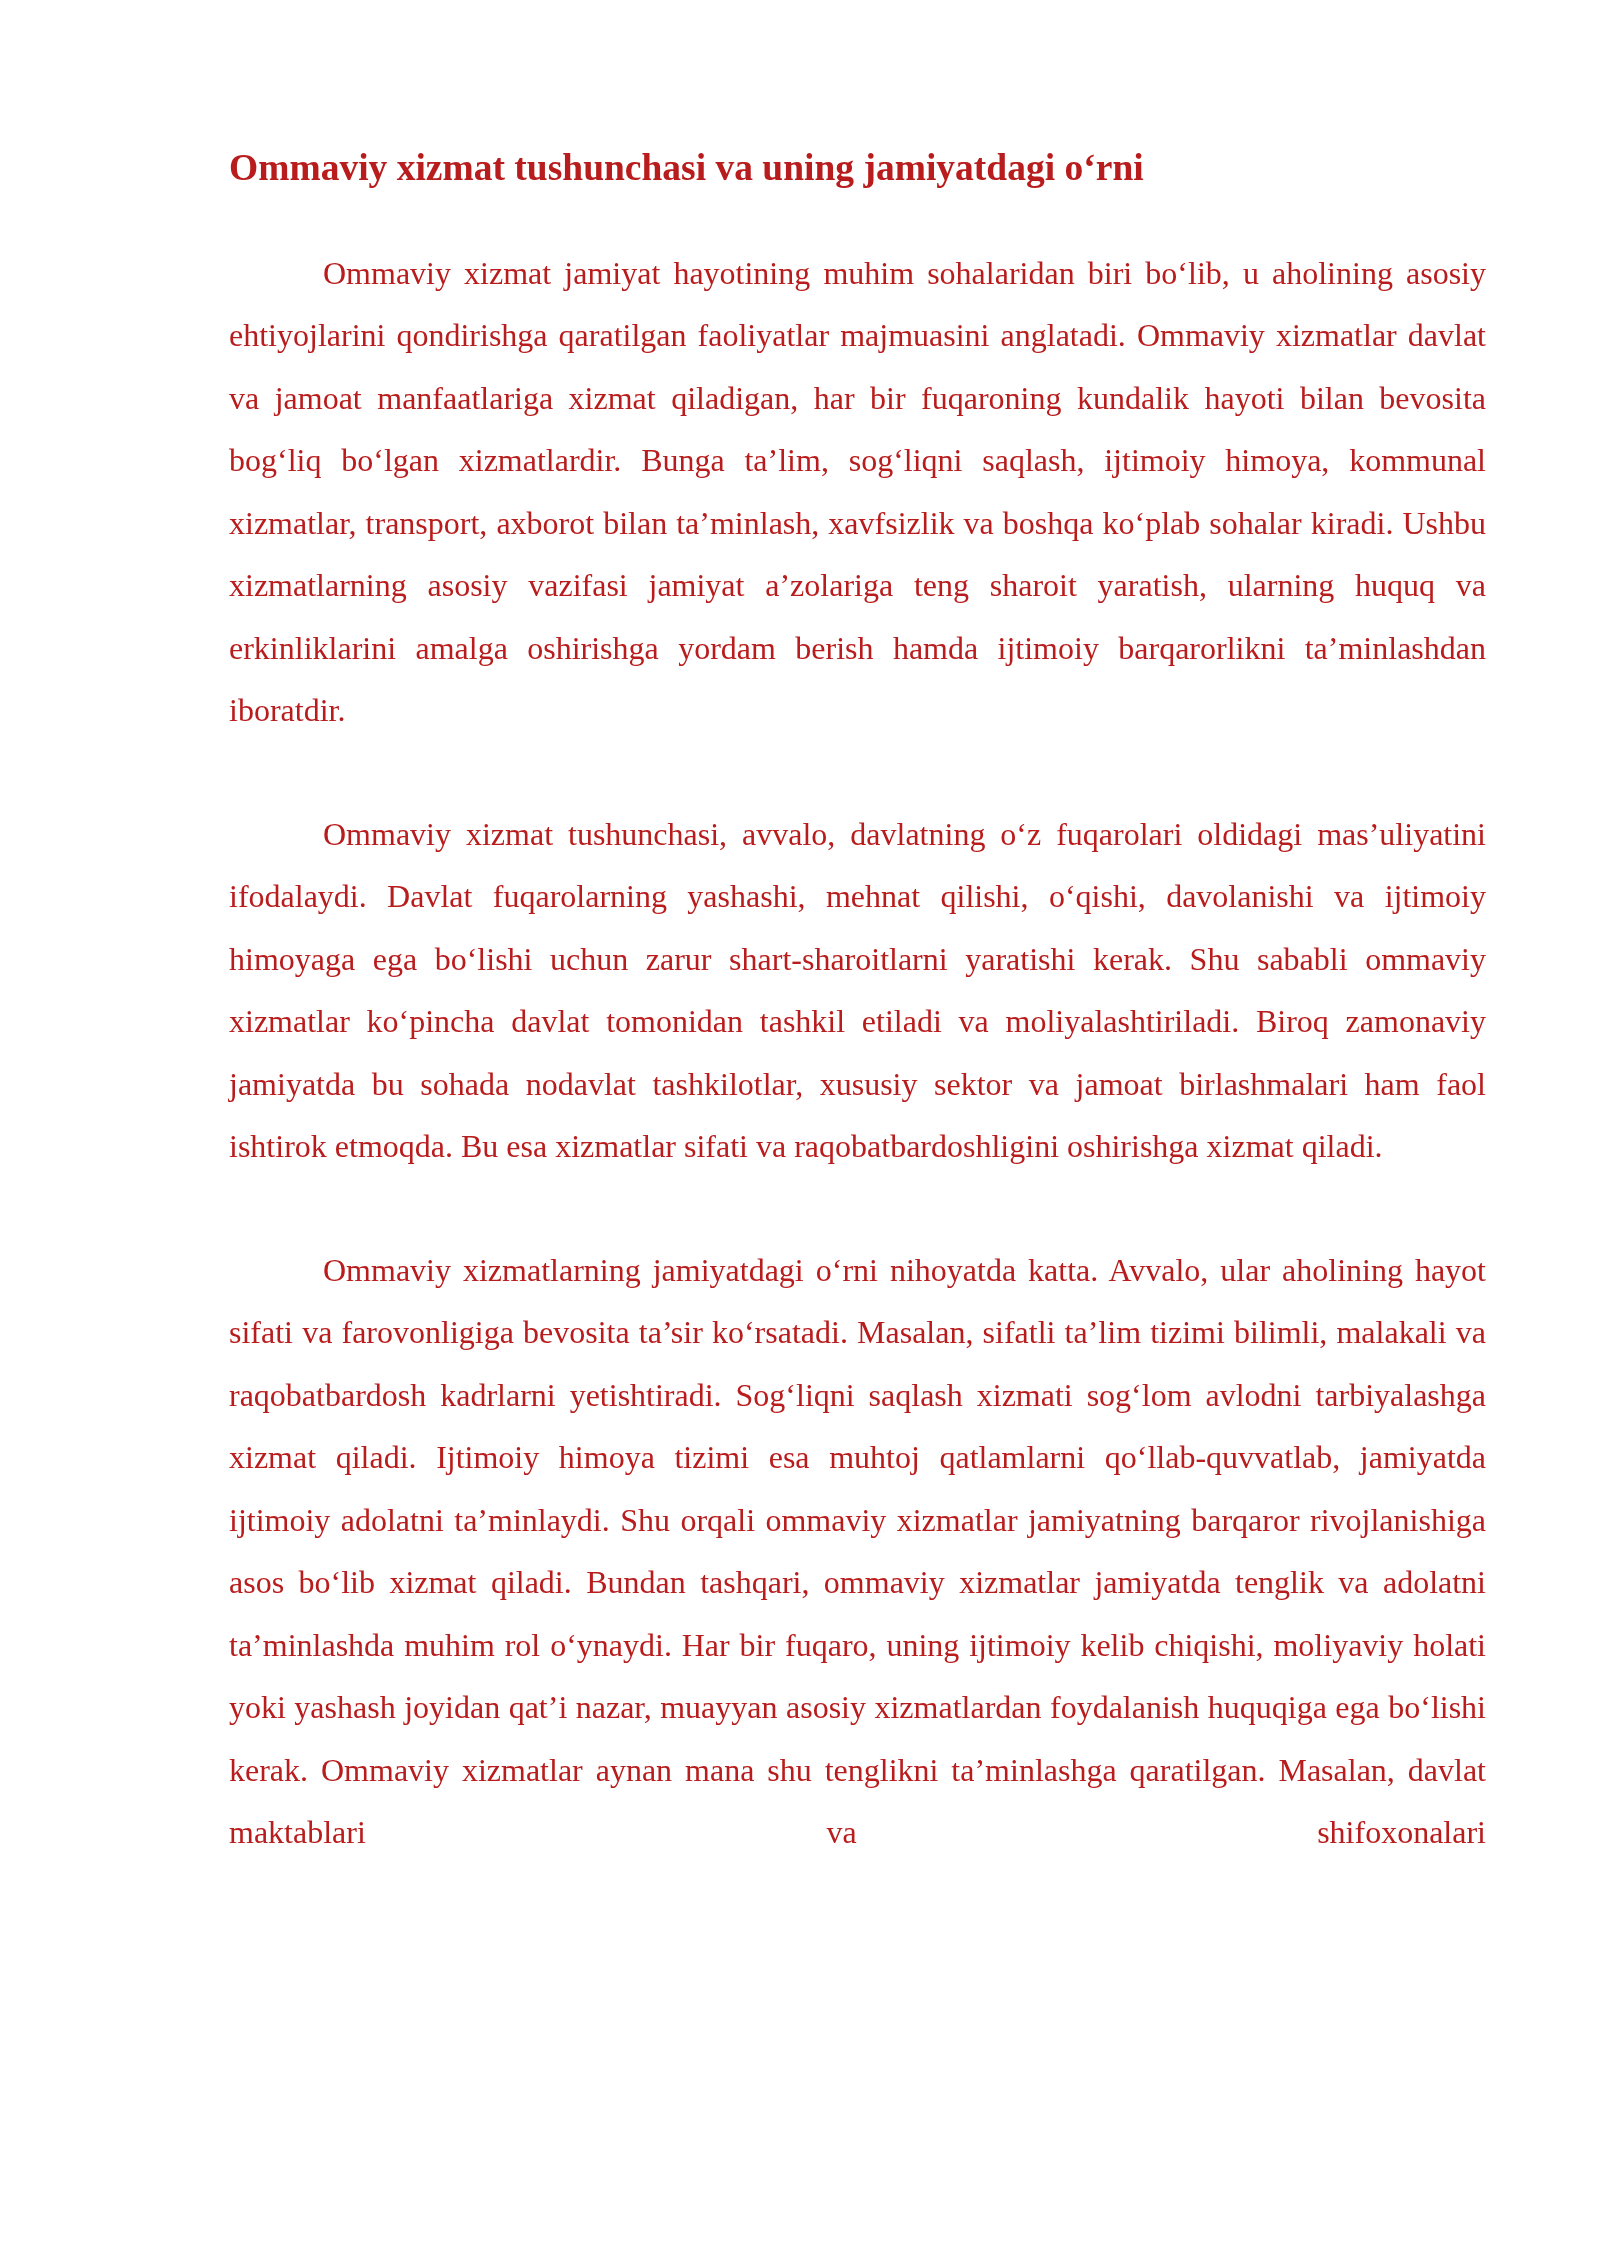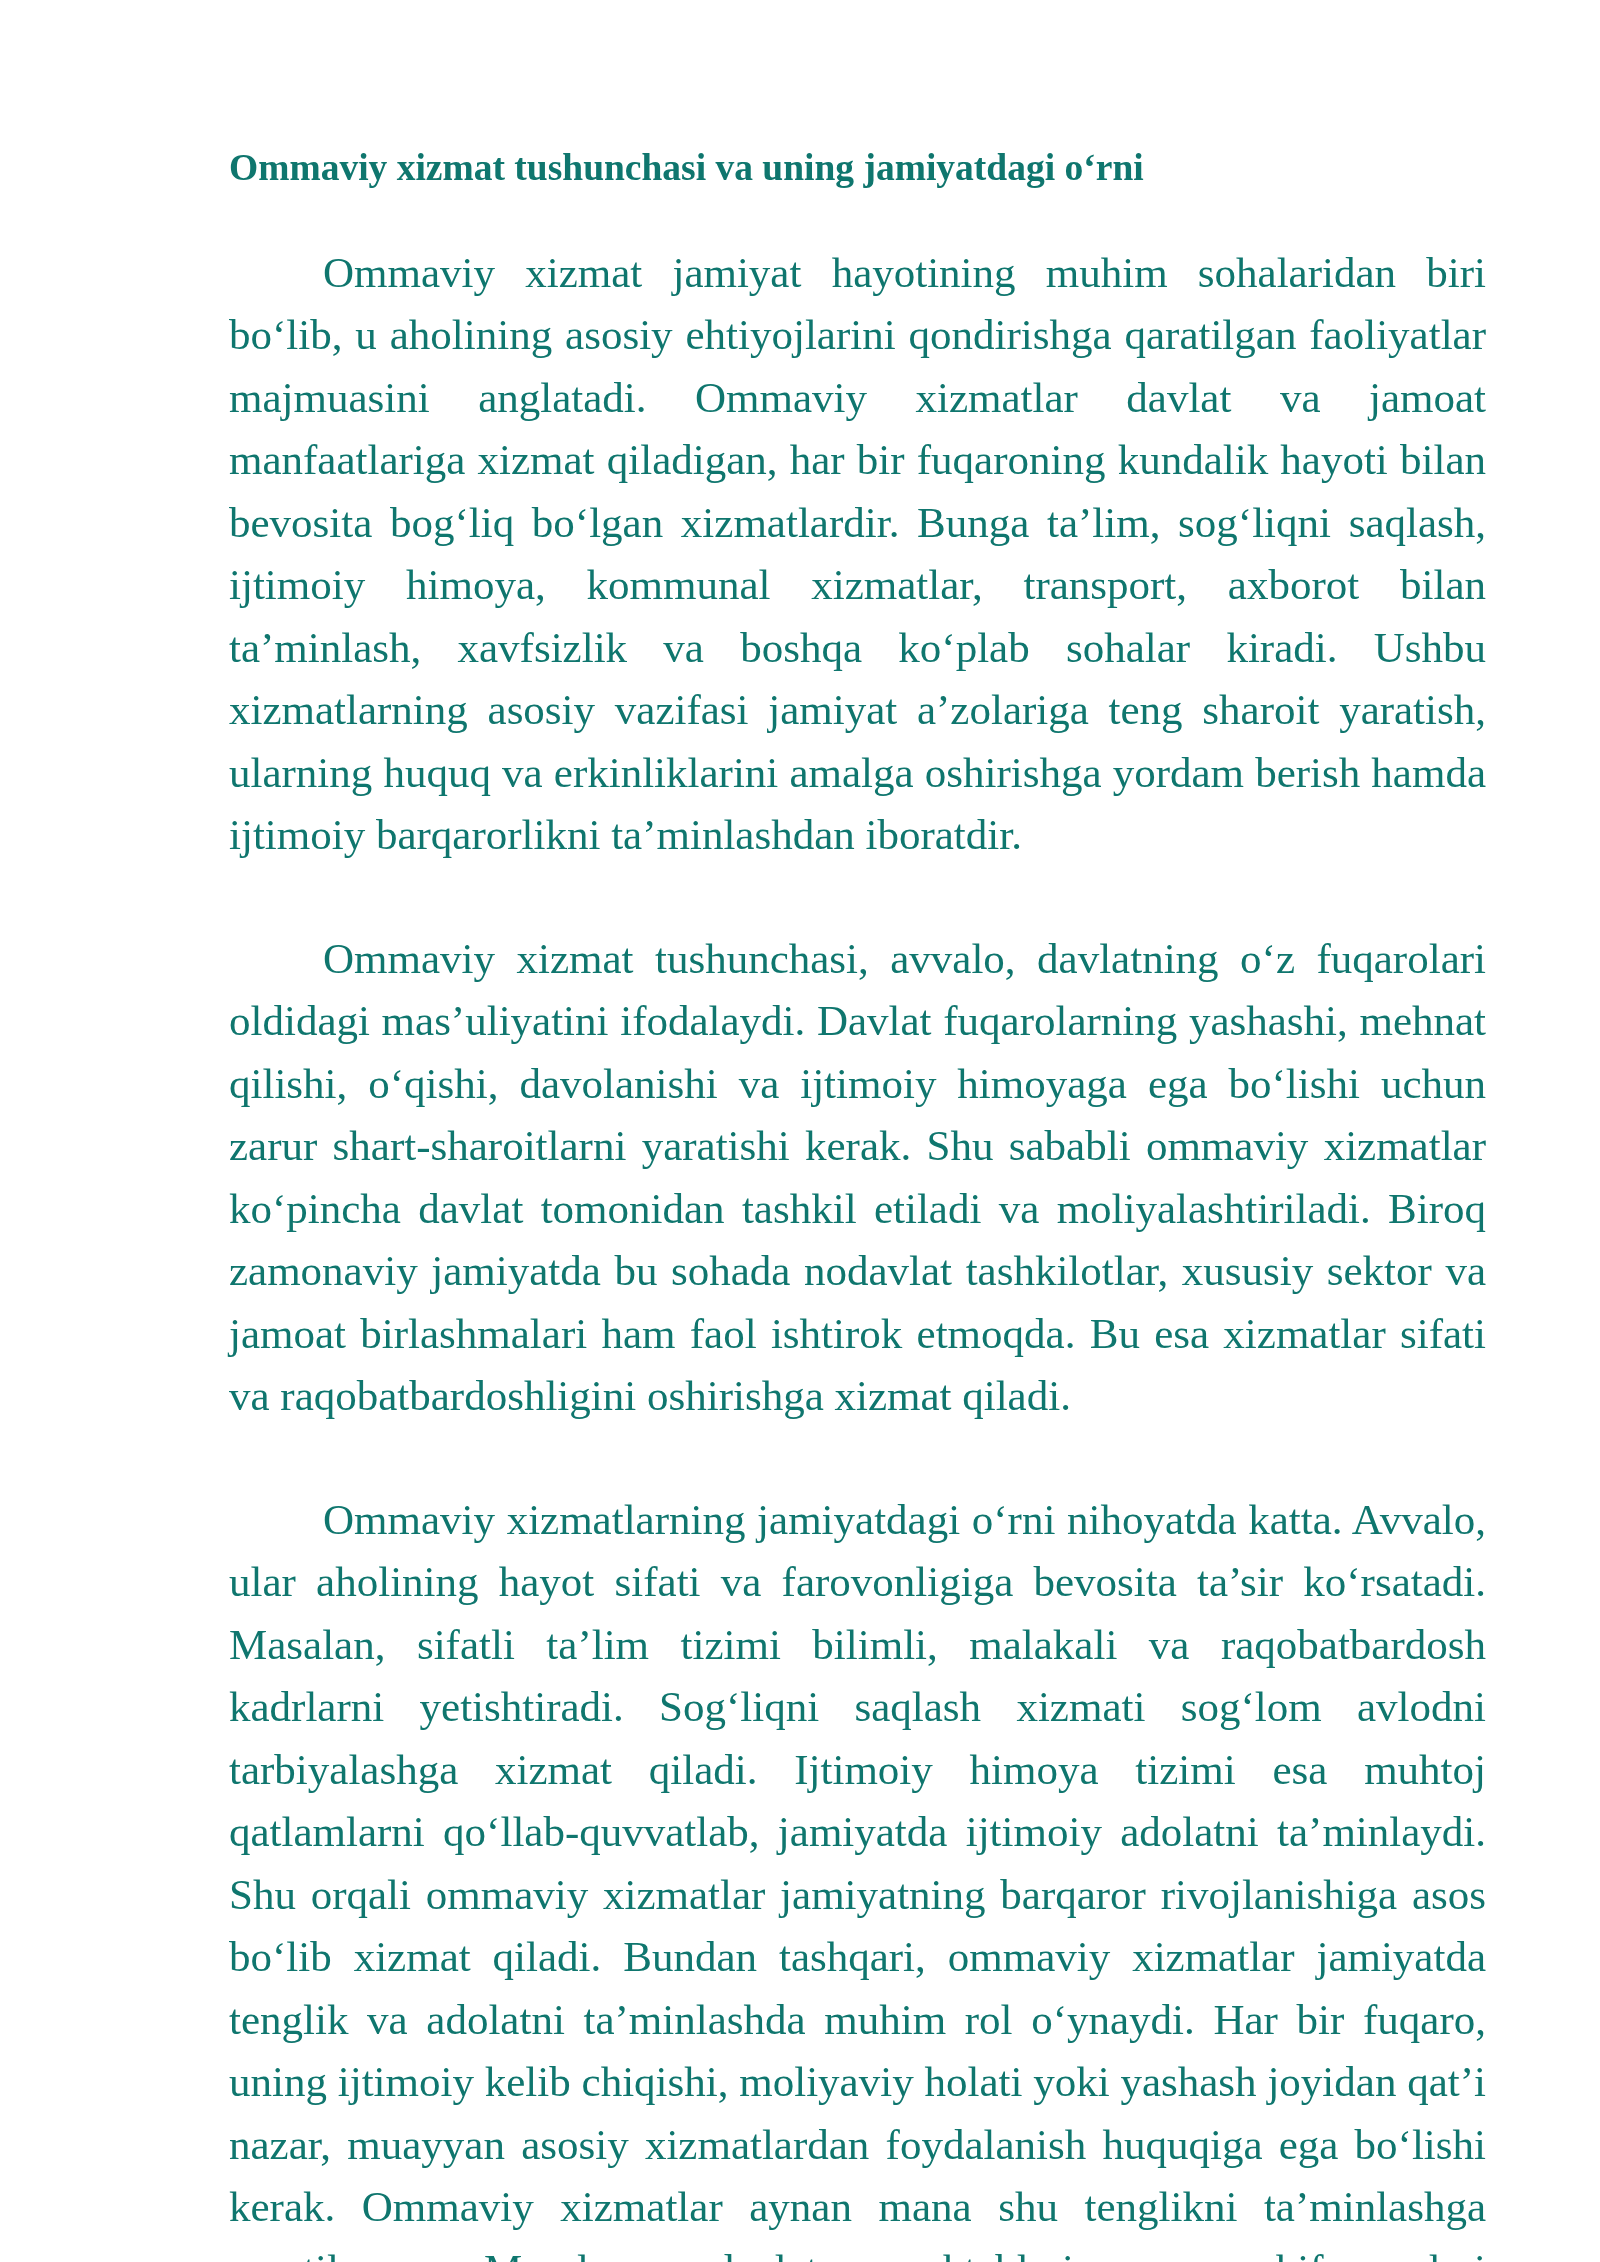--- a/index.html
+++ b/index.html
@@ -7,38 +7,38 @@
     padding: 0;
     background: #ffffff;
   }
   .page {
     position: relative;
     width: 1600px;
     height: 2262px;
     background: #ffffff;
     overflow: hidden;
     font-family: "Liberation Serif", "DejaVu Serif", serif;
-    color: #0f766e;
+    color: #b91c1c;
   }
   .content {
     position: absolute;
     left: 229px;
     top: 137px;
     width: 1257px;
   }
   .doc-title {
     font-size: 37.5px;
     line-height: 62.5px;
     font-weight: bold;
     margin: 0 0 42px 0;
     text-align: left;
     text-indent: 0;
   }
   .para {
-    font-size: 43px;
+    font-size: 32px;
     line-height: 62.5px;
     margin: 0 0 61px 0;
     text-align: justify;
     text-indent: 94px;
     word-spacing: normal;
   }
   .para.continued {
     
     text-align-last: justify;
     margin-bottom: 0;

